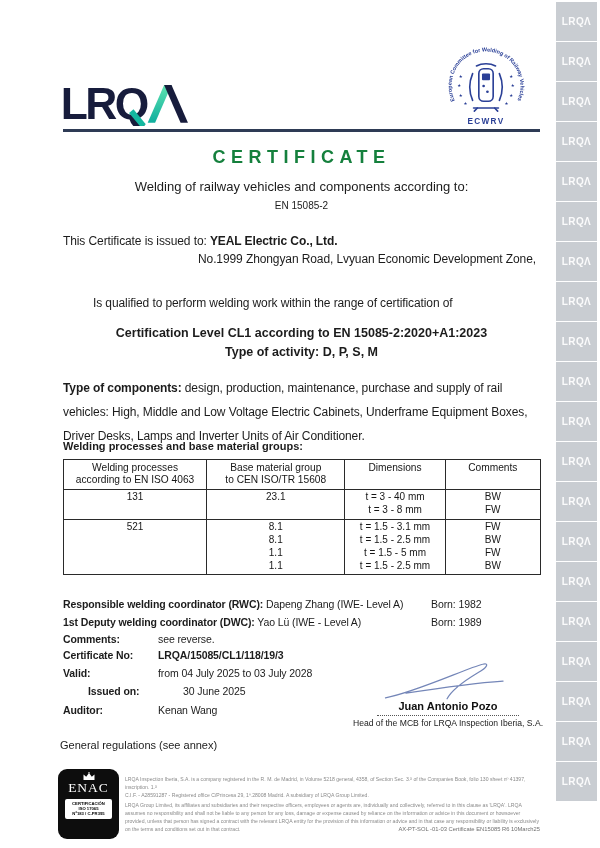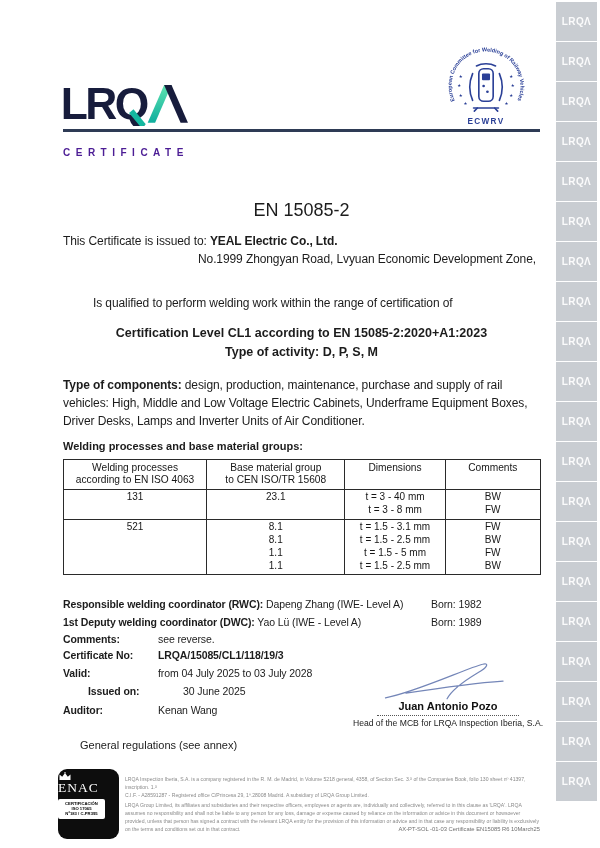--- a/index.html
+++ b/index.html
@@ -9,33 +9,33 @@
   }
   
   .wm-strip{position:absolute;left:556px;top:2px;display:flex;flex-direction:column;gap:1px;}
   .wm{width:41px;height:39px;background:#c9cdd2;color:rgba(255,255,255,0.92);
       display:flex;align-items:center;justify-content:center;
       font-size:10px;font-weight:600;letter-spacing:.4px;}
   
   .logo{position:absolute;left:62px;top:80px;}
   .stamp{position:absolute;left:438px;top:42px;}
   .rule{position:absolute;left:63px;top:129px;width:477px;height:2.6px;background:#2e3b55;}
-  .title{position:absolute;left:63px;top:147px;width:477px;text-align:left;
-         font-size:10px;font-weight:bold;letter-spacing:5.5px;color:#4c1d95;}
+  .title{position:absolute;left:63px;top:147px;width:477px;text-align:center;
+         font-size:18px;font-weight:bold;letter-spacing:5.5px;color:#15803d;}
   .sub1{position:absolute;left:33px;top:179px;width:537px;text-align:center;font-size:13px;}
-  .sub2{position:absolute;left:63px;top:200px;width:477px;text-align:center;font-size:18px;}
+  .sub2{position:absolute;left:63px;top:200px;width:477px;text-align:center;font-size:10px;}
   .body-txt{font-size:12px;letter-spacing:-0.1px;}
   .issued-line{position:absolute;left:63px;top:234px;}
   .issued-line b{font-weight:bold;}
   .addr1{position:absolute;left:198px;top:251.5px;}
   .addr2{position:absolute;left:198px;top:268.5px;}
   .qualified{position:absolute;left:63px;top:296px;margin-left:30px;}
   .cert1{position:absolute;left:43px;top:326px;width:517px;text-align:center;font-size:12.5px;font-weight:bold;}
   .cert2{position:absolute;left:63px;top:345px;width:477px;text-align:center;font-size:12.5px;font-weight:bold;}
-  .components{position:absolute;left:63px;top:376px;width:480px;line-height:18px;}
+  .components{position:absolute;left:63px;top:376px;width:480px;line-height:24px;}
   .tbl-heading{position:absolute;left:63px;top:440px;font-weight:bold;font-size:11px;}
   table.wtable{position:absolute;left:63px;top:459px;width:478px;border-collapse:collapse;
                font-size:10px;color:#161616;}
   .wtable th,.wtable td{border:1.2px solid #2a2a2a;text-align:center;vertical-align:top;
                padding:1.5px 2px;font-weight:normal;line-height:12.9px;}
   .wtable th{font-size:10.2px;}
   .col1{width:30%;} .col2{width:29%;} .col3{width:21%;} .col4{width:20%;}
   
   .row{position:absolute;left:63px;width:478px;font-size:10.5px;letter-spacing:-0.1px;margin-top:26px;}
   .row .lbl{font-weight:bold;}
@@ -43,24 +43,24 @@
   .kv .lbl{display:inline-block;width:95px;font-weight:bold;}
   .r1{top:572px;} .r2{top:590px;} .r3{top:607px;} .r4{top:623px;}
   .r5{top:641px;} .r6{top:659px;padding-left:25px;} .r7{top:678px;}
   .vbold{font-weight:bold;}
   
   .sig{position:absolute;left:352px;top:660px;width:192px;text-align:center;}
   .sig .scribble{display:block;margin:0 auto -4px auto;}
   .sig .name{font-size:11px;font-weight:bold;color:#111;}
   .sig .dots{border:none;border-top:1.6px dotted #555;width:142px;margin:3px auto 2px auto;}
   .sig .role{font-size:8.6px;color:#222;}
-  .regulations{position:absolute;left:80px;top:739px;font-size:11px;}
+  .regulations{position:absolute;left:60px;top:739px;font-size:11px;}
   
   .enac{position:absolute;left:58px;top:769px;width:61px;height:70px;background:#0d0d0d;
-        border-radius:9px;display:flex;flex-direction:column;}
+        border-radius:9px;display:flex;flex-direction:column;align-items:center;}
   .enac .crown{margin-top:3px;}
   .enac .ename{color:#fff;font-family:"Liberation Serif",serif;font-size:13.5px;
                letter-spacing:1px;margin-top:-1px;}
   .enac .ebox{background:#fff;border-radius:2px;margin-top:2.5px;width:47px;padding:2px 0 2.5px 0;
               text-align:center;color:#000;font-size:4.2px;line-height:5.4px;font-weight:bold;}
   
   .legal{position:absolute;left:125px;top:776px;width:415px;font-size:5.1px;line-height:7.8px;
          color:#8a8a8a;letter-spacing:0;}
   .legal p{margin:0 0 3px 0;}
   .doc-code{position:absolute;left:240px;top:826px;width:300px;text-align:right;
@@ -135,20 +135,21 @@
       <path d="M 37,69 L 63,69"></path>
       <path d="M 41,69 l -3.2,3.2"></path>
       <path d="M 59,69 l 3.2,3.2"></path>
     </g>
     <text x="50" y="86" text-anchor="middle" font-size="8.6" font-weight="bold" letter-spacing="1.4" fill="#2b4097" font-family="Liberation Sans, sans-serif">ECWRV</text>
   </svg>
 
   <div class="rule"></div>
 
   <div class="title">CERTIFICATE</div>
+  <div class="sub1">Welding of railway vehicles and components according to:</div>
   <div class="sub2">EN 15085-2</div>
 
   <div class="issued-line body-txt">
     <span>This Certificate is issued to: </span><b>YEAL Electric Co., Ltd.</b>
   </div>
   <div class="addr1 body-txt">No.1999 Zhongyan Road, Lvyuan Economic Development Zone,</div>
 
   <div class="qualified body-txt">Is qualified to perform welding work within the range of certification of</div>
 
   <div class="cert1">Certification Level CL1 according to EN 15085-2:2020+A1:2023</div>

